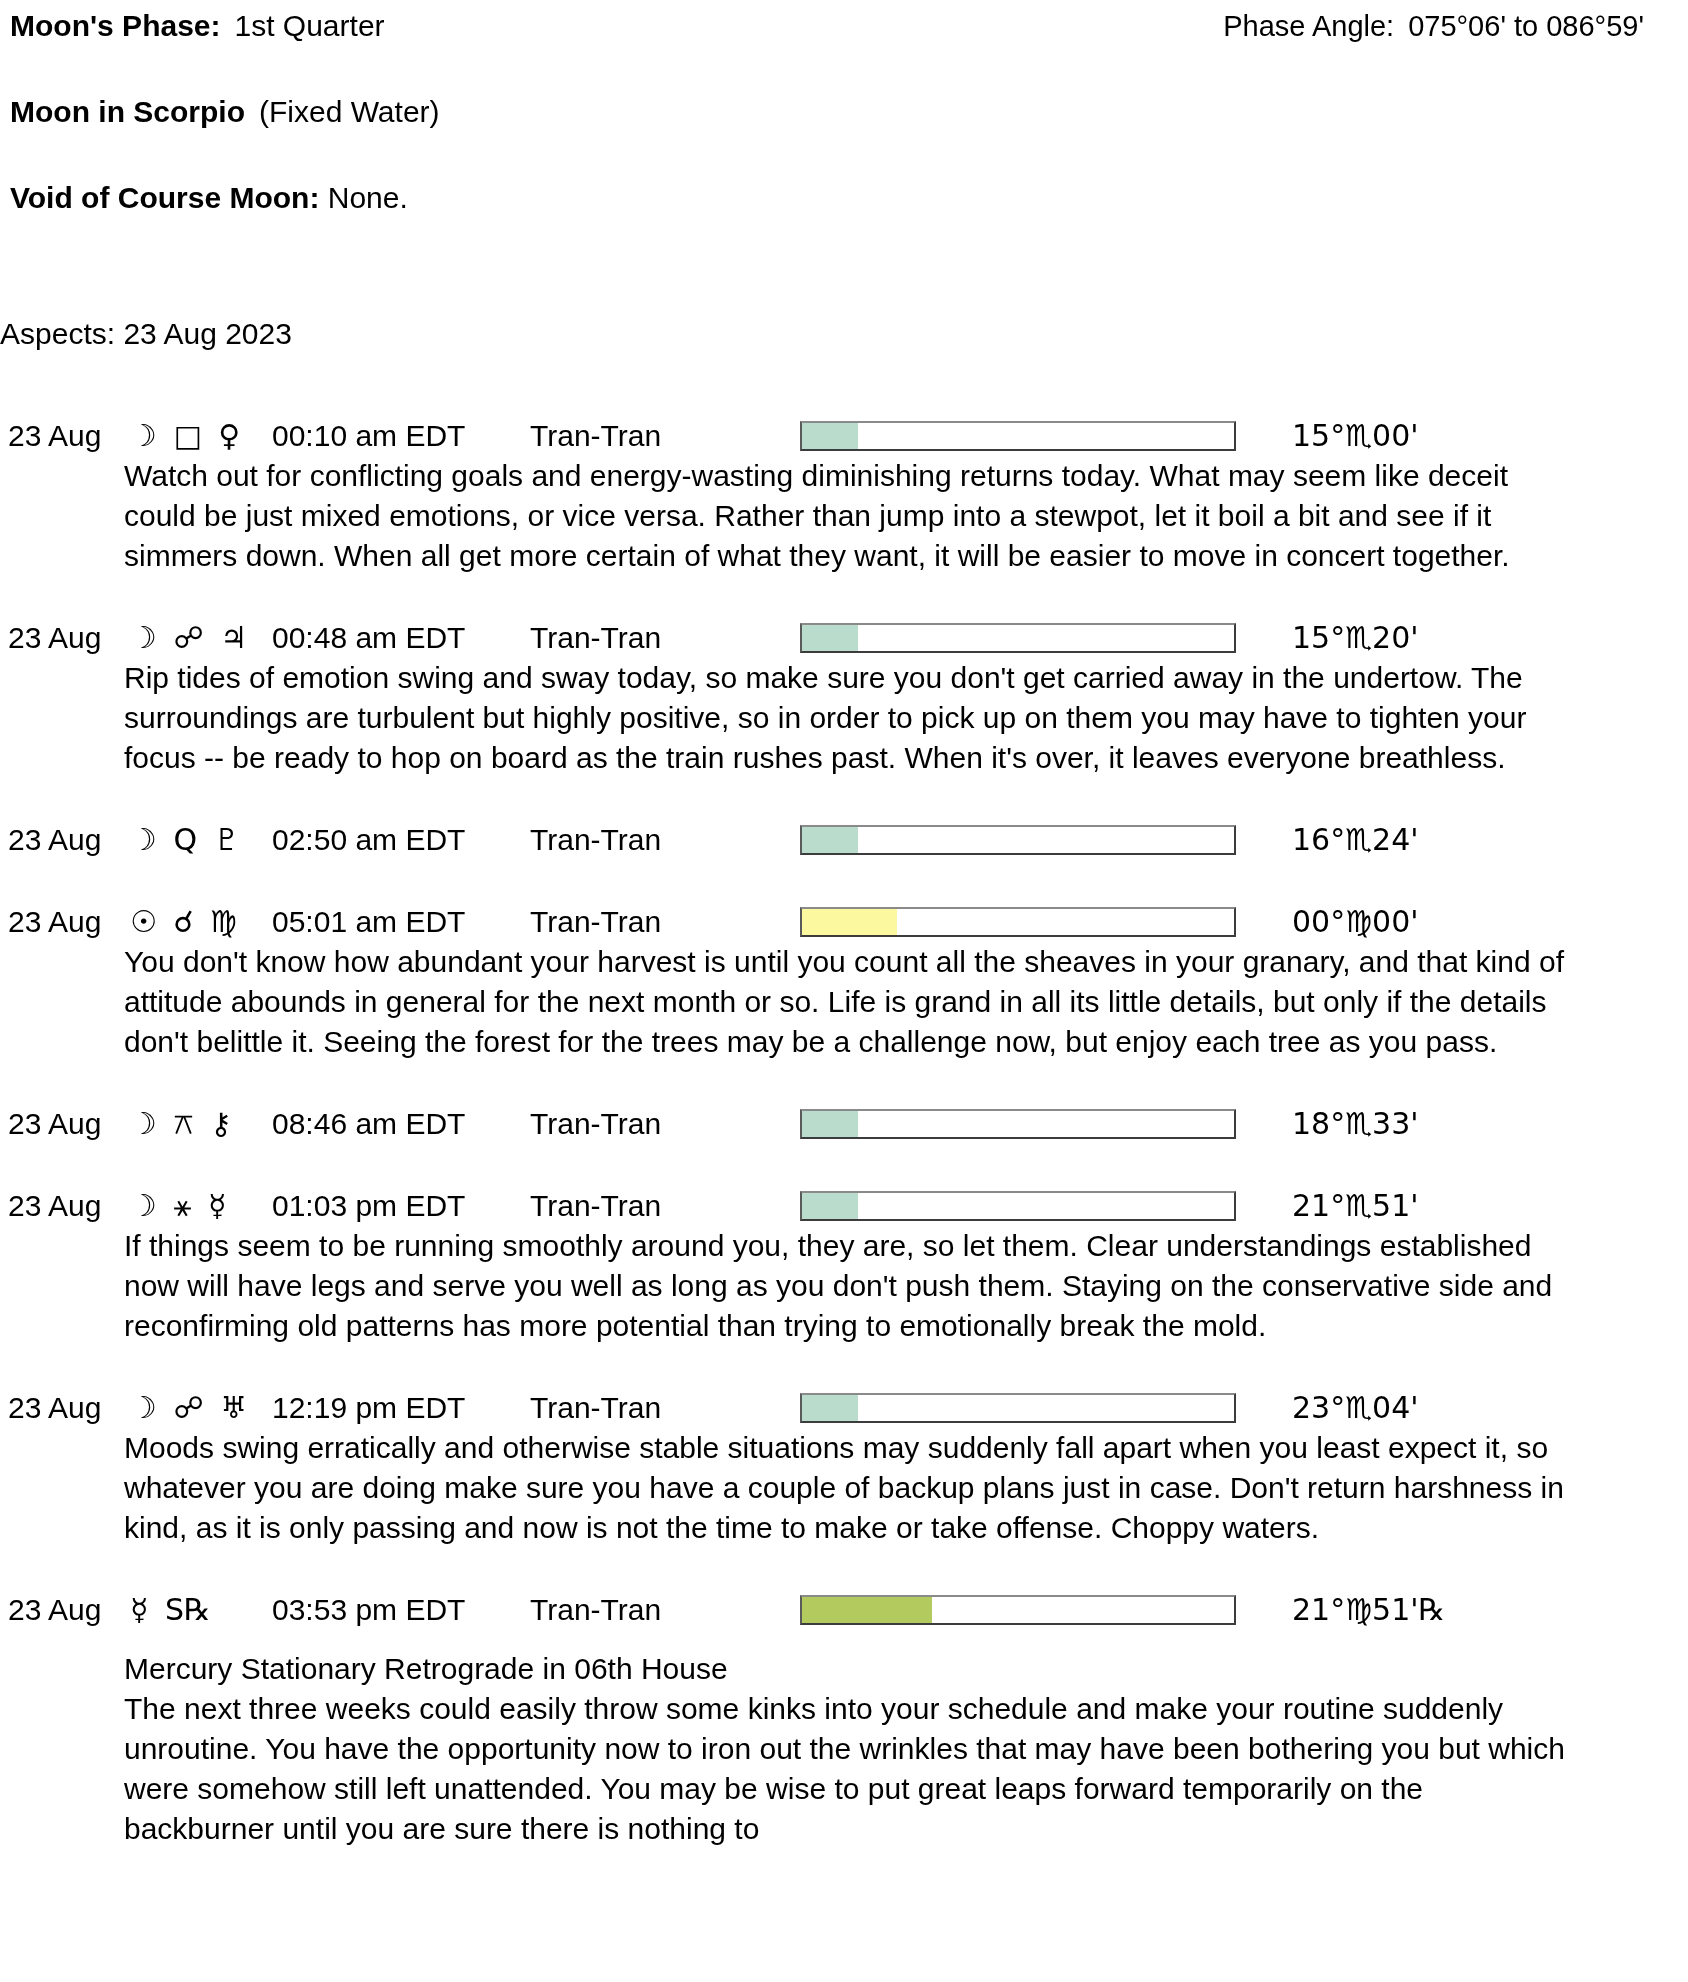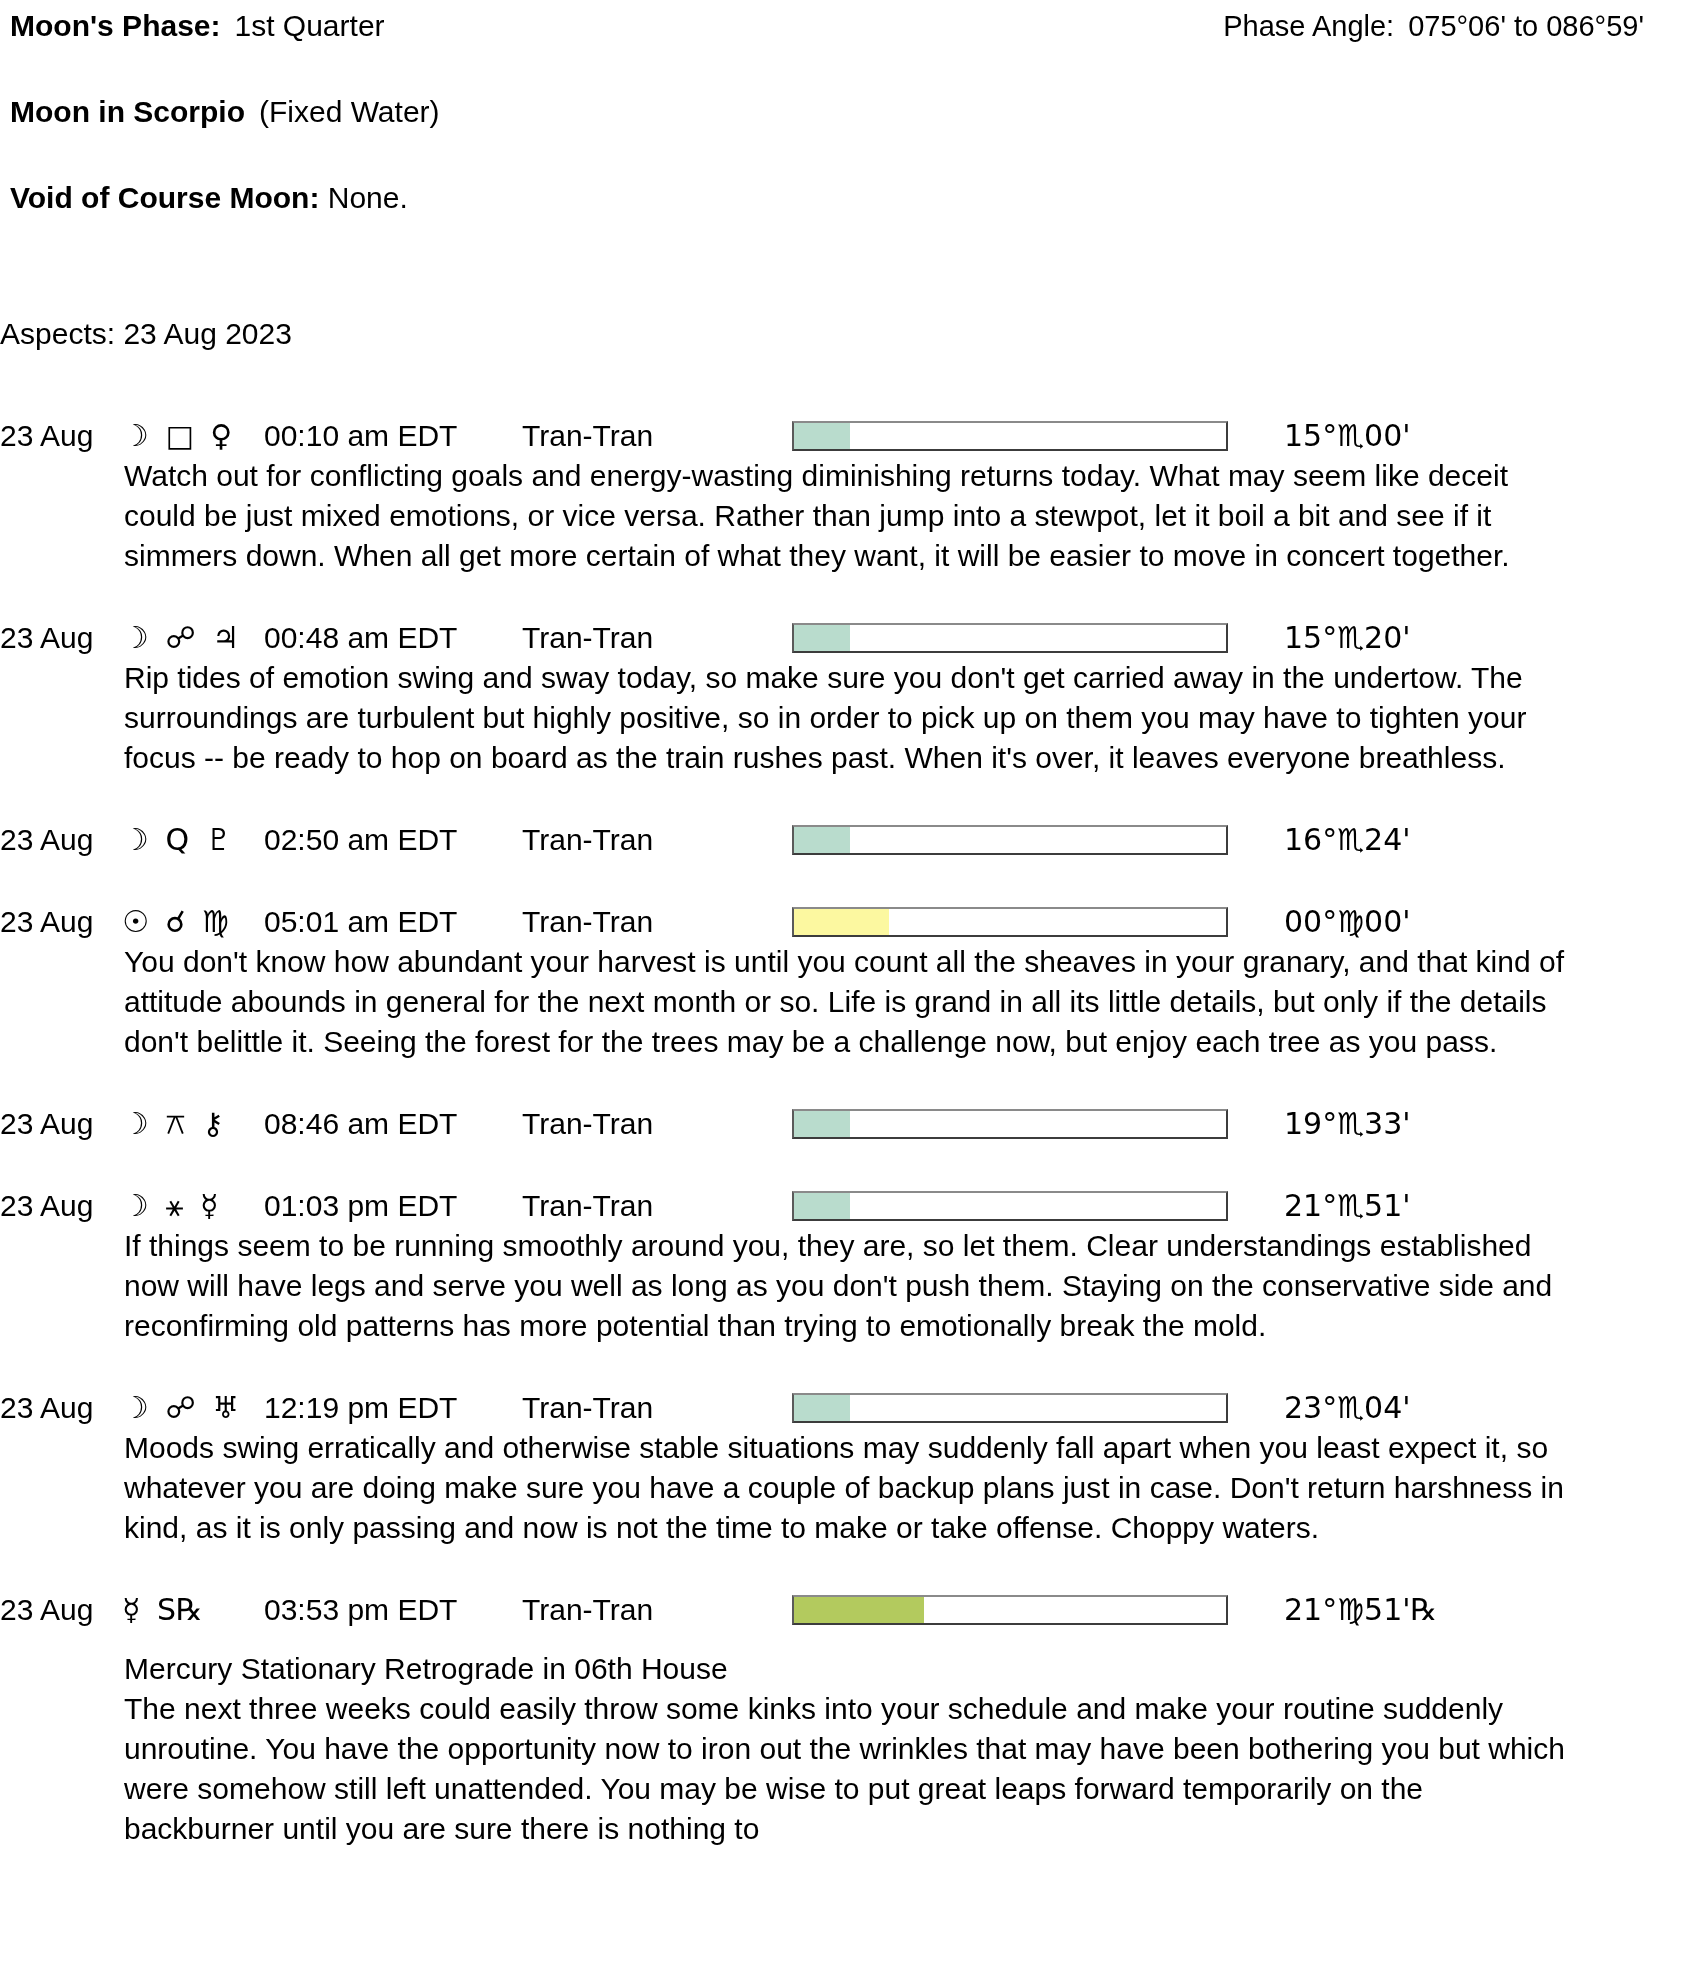--- a/index.html
+++ b/index.html
@@ -11,21 +11,21 @@
   .page{padding:6px 0 0 0;}
   .hdr-line{display:flex;justify-content:space-between;align-items:flex-start;
     padding:0 44px 0 10px;margin-bottom:46px;}
   .hdr-left b{font-weight:bold;}
   .hdr-gap{display:inline-block;width:14px;}
   .phase-angle{font-size:29px;}
   .aspects-title{font-weight:normal;margin:96px 0 62px 0;}
   .entry{margin-top:42px;}
   .entry.first{margin-top:0;}
   .row{display:grid;grid-template-columns:122px 142px 258px 270px 450px auto;
-    align-items:center;}
+    align-items:center;padding-left:8px;}
   .c{display:block;white-space:nowrap;}
   .sym{font-family:"DejaVu Sans",sans-serif;word-spacing:7px;}
   .degree{font-family:"DejaVu Sans",sans-serif;padding-left:42px;}
   .bar{display:block;width:432px;height:26px;background:#ffffff;
     border:2px solid #3c3c3c;border-top-color:#8a8a8a;border-left-color:#5a5a5a;}
   .fill{display:block;height:100%;}
   .note,.desc{margin:0 120px 0 124px;}
   .note{margin-top:19px;}
 </style>
 </head>
@@ -128,21 +128,21 @@
     <div class="row" title="Moon quincunx Chiron">
       <span class="c date">23 Aug</span>
       <span class="c sym">☽ ⚻ ⚷</span>
       <span class="c time">08:46 am EDT</span>
       <span class="c type">Tran-Tran</span>
       <span class="c barwrap">
         <span class="bar">
           <span class="fill" style="width: 13%; background: rgb(185, 220, 205);"></span>
         </span>
       </span>
-      <span class="c degree">19°♏33'</span>
+      <span class="c degree">18°♏33'</span>
     </div>
 
   </section>
 
   <section class="entry">
     <div class="row" title="Moon sextile Mercury">
       <span class="c date">23 Aug</span>
       <span class="c sym">☽ ⚹ ☿</span>
       <span class="c time">01:03 pm EDT</span>
       <span class="c type">Tran-Tran</span>

